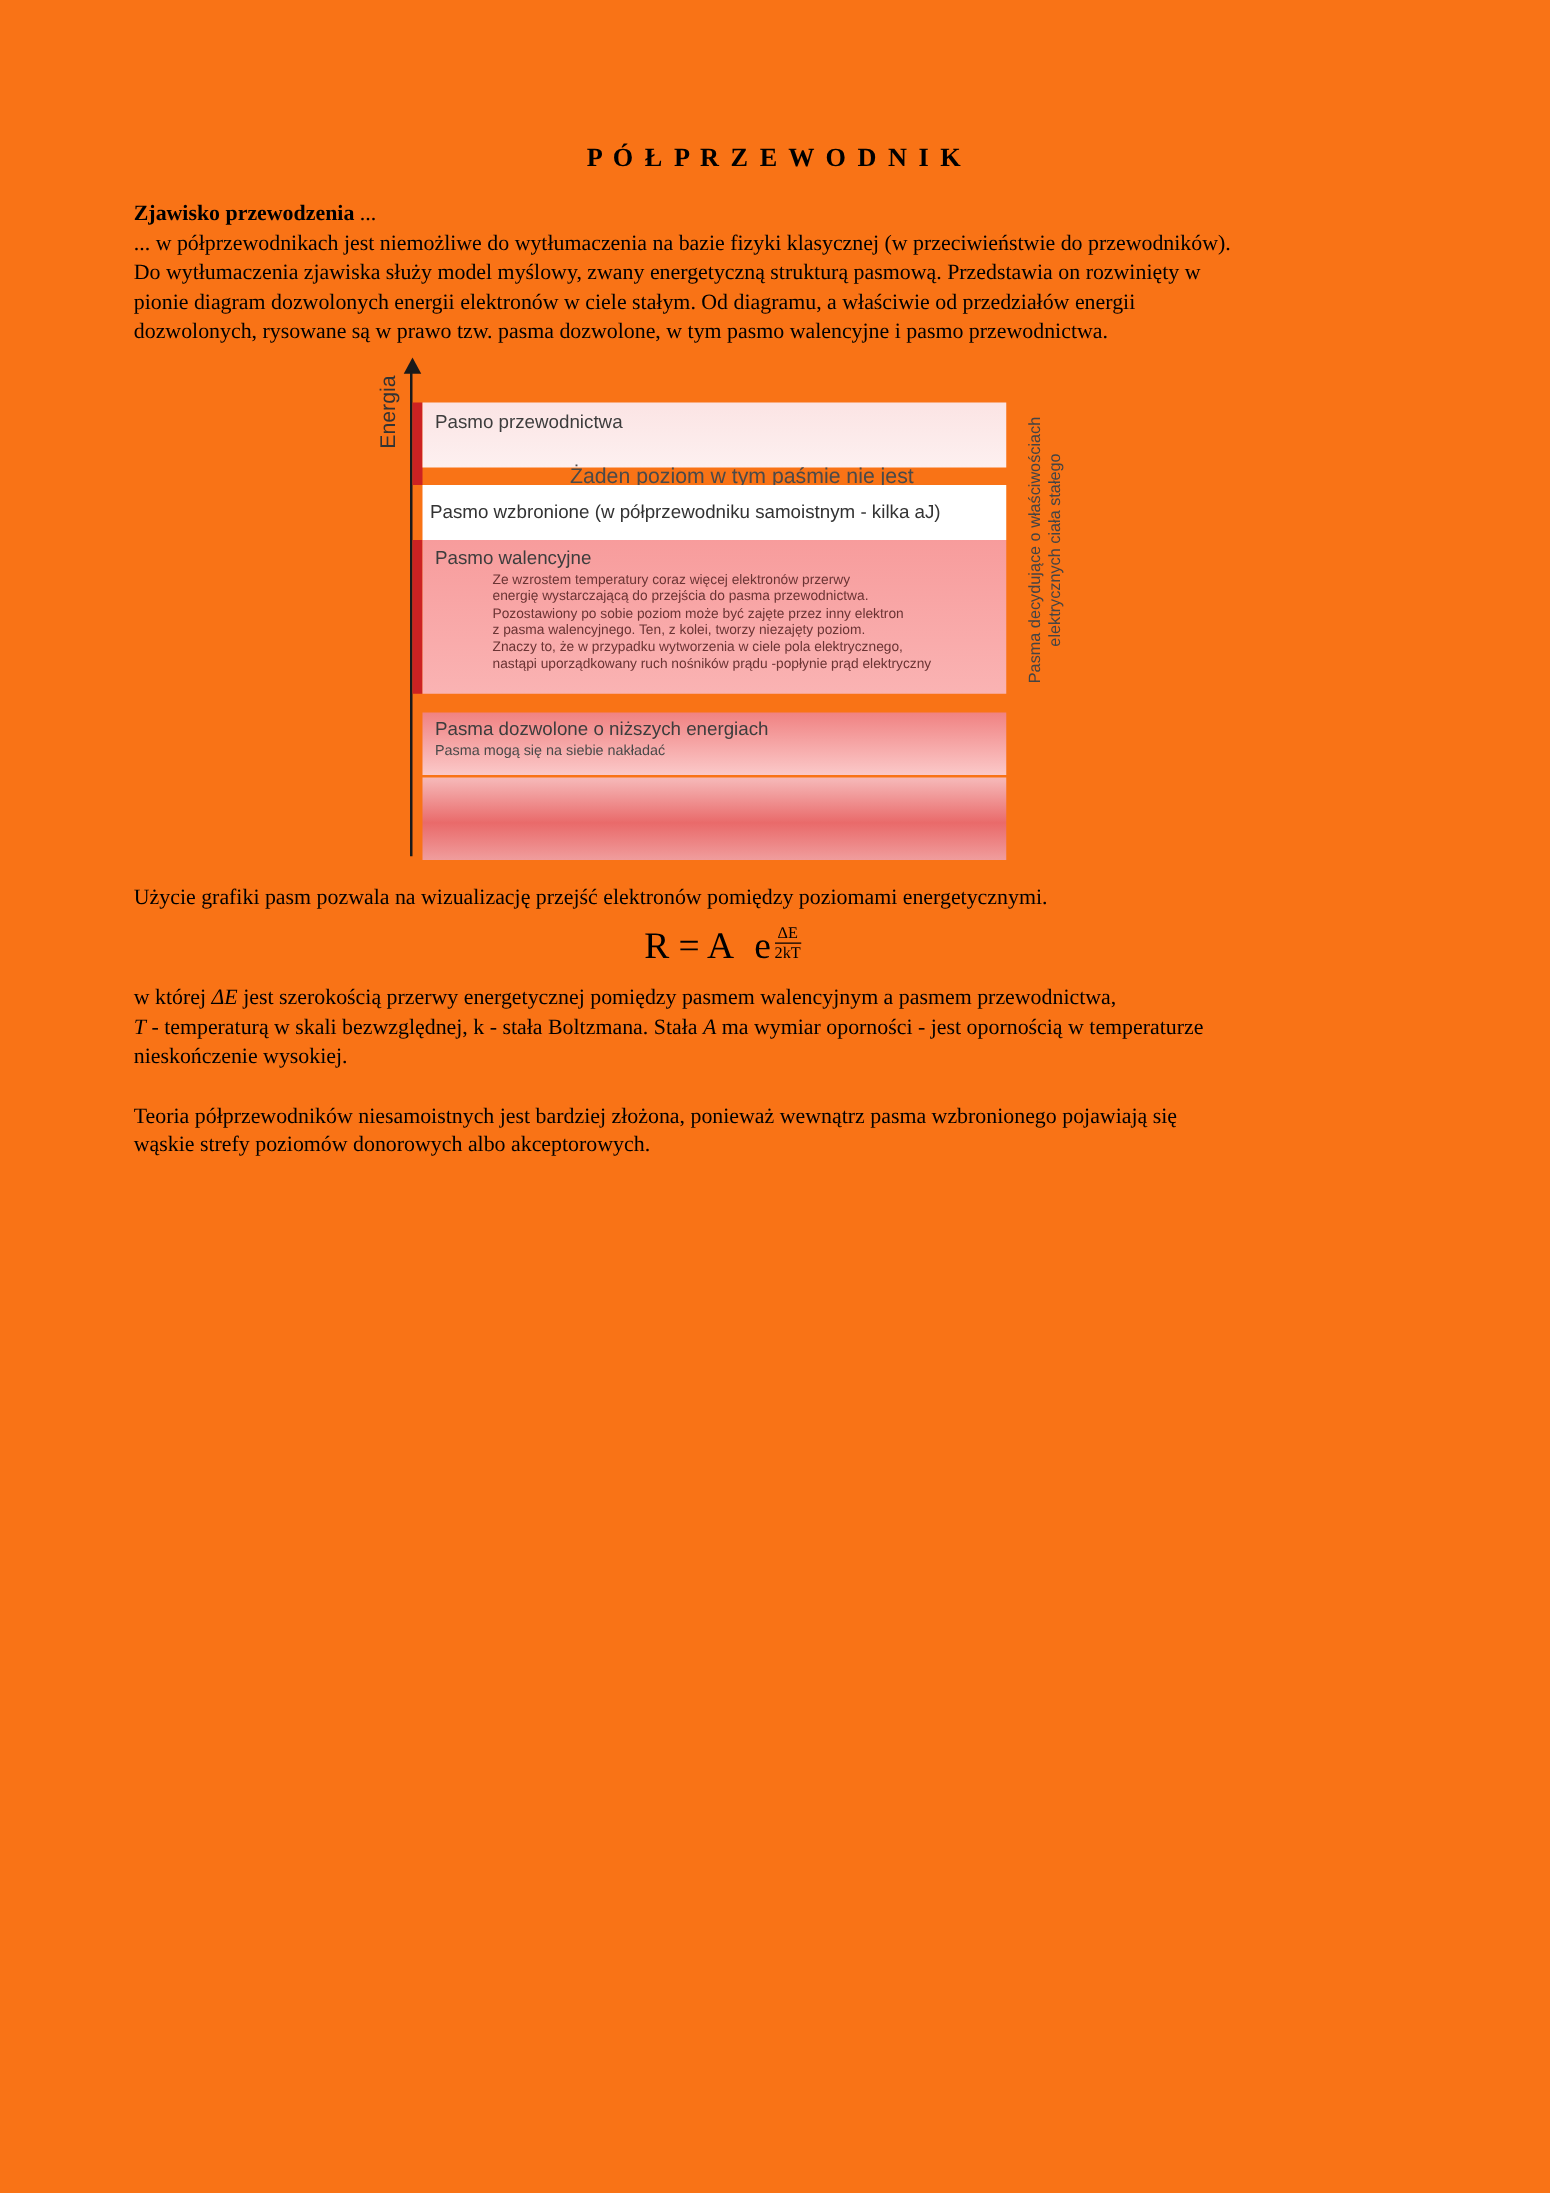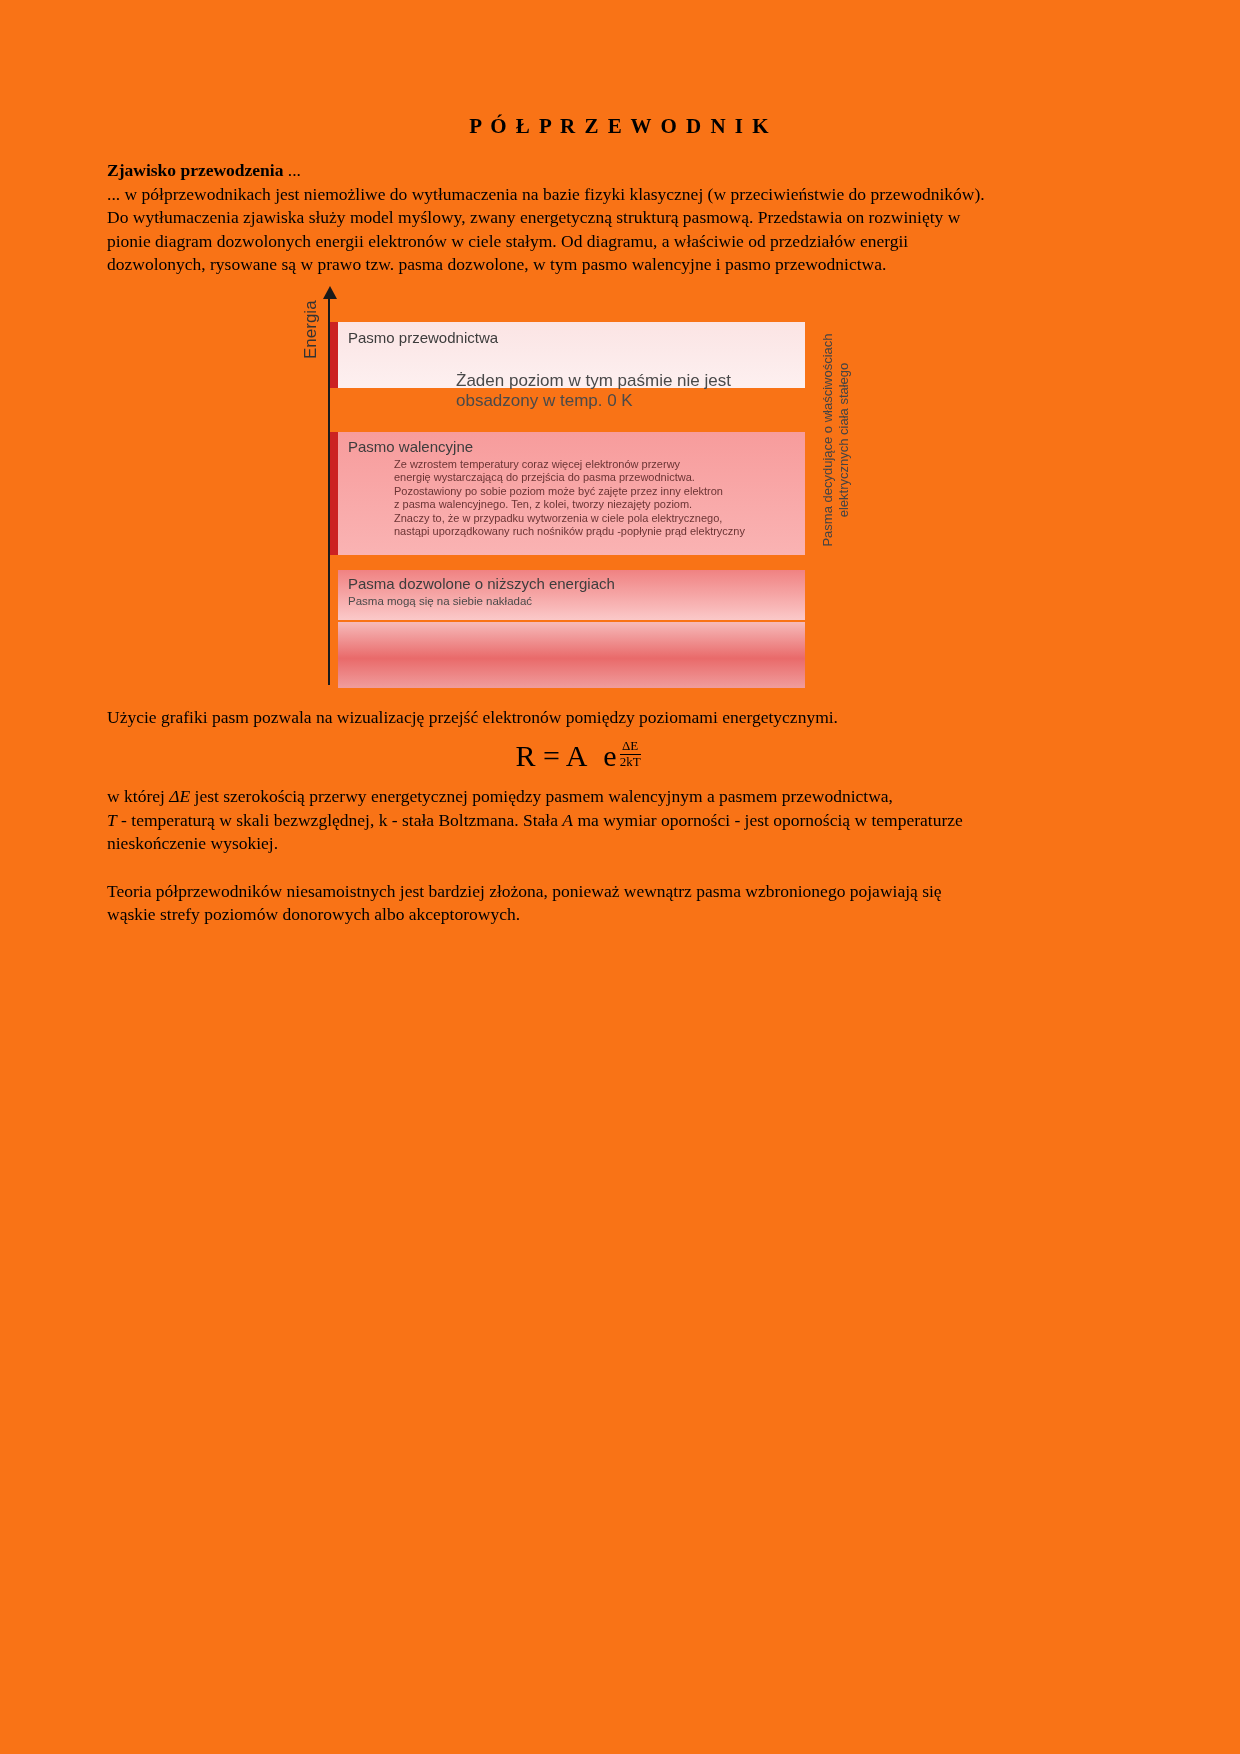--- a/index.html
+++ b/index.html
@@ -42,21 +42,21 @@
   }
 
   .red-bar { position:absolute; left:330px; width:8px; background:var(--accent-red,#cc2222); }
   .red-bar.cond { top:37px; height:66px; }
   .red-bar.val  { top:147px; height:123px; }
 
   .band { position:absolute; left:338px; width:467px; }
   .band-title { font-size:15px; color:var(--band-text,#3d3d3d); }
 
   .band.conduction {
-    top:37px; height:66px;
+    top:37px; height:52px;
     background:linear-gradient(to bottom, var(--conduction-band,#fbe4e4), #fdf0f0);
     padding:7px 0 0 10px;
   }
   .band.conduction .band-sub { font-size:17px; color:#4a4a4a; margin-top:25px; padding-left:108px; }
 
   .band.forbidden { top:103px; height:44px; background:#fff; padding:13px 0 0 6px; }
   .band.forbidden .band-title { color:#333; }
 
   .band.valence {
     top:147px; height:123px;
@@ -124,20 +124,23 @@
     <div class="axis-line"></div>
 
     <div class="red-bar cond"></div>
     <div class="red-bar val"></div>
 
     <div class="band conduction">
       <div class="band-title">Pasmo przewodnictwa</div>
       <div class="band-sub">Żaden poziom w tym paśmie nie jest obsadzony w temp. 0 K</div>
     </div>
 
+    <div class="band forbidden">
+      <div class="band-title">Pasmo wzbronione (w półprzewodniku samoistnym - kilka aJ)</div>
+    </div>
 
     <div class="band valence">
       <div class="band-title">Pasmo walencyjne</div>
       <div class="desc">
         <div class="textline">Ze wzrostem temperatury coraz więcej elektronów przerwy</div>
         <div class="textline">energię wystarczającą do przejścia do pasma przewodnictwa.</div>
         <div class="textline">Pozostawiony po sobie poziom może być zajęte przez inny elektron</div>
         <div class="textline"> z pasma walencyjnego. Ten, z kolei, tworzy niezajęty poziom.</div>
         <div class="textline">Znaczy to, że w przypadku wytworzenia w ciele pola elektrycznego,</div>
         <div class="textline">nastąpi uporządkowany ruch nośników prądu -popłynie prąd elektryczny</div>

